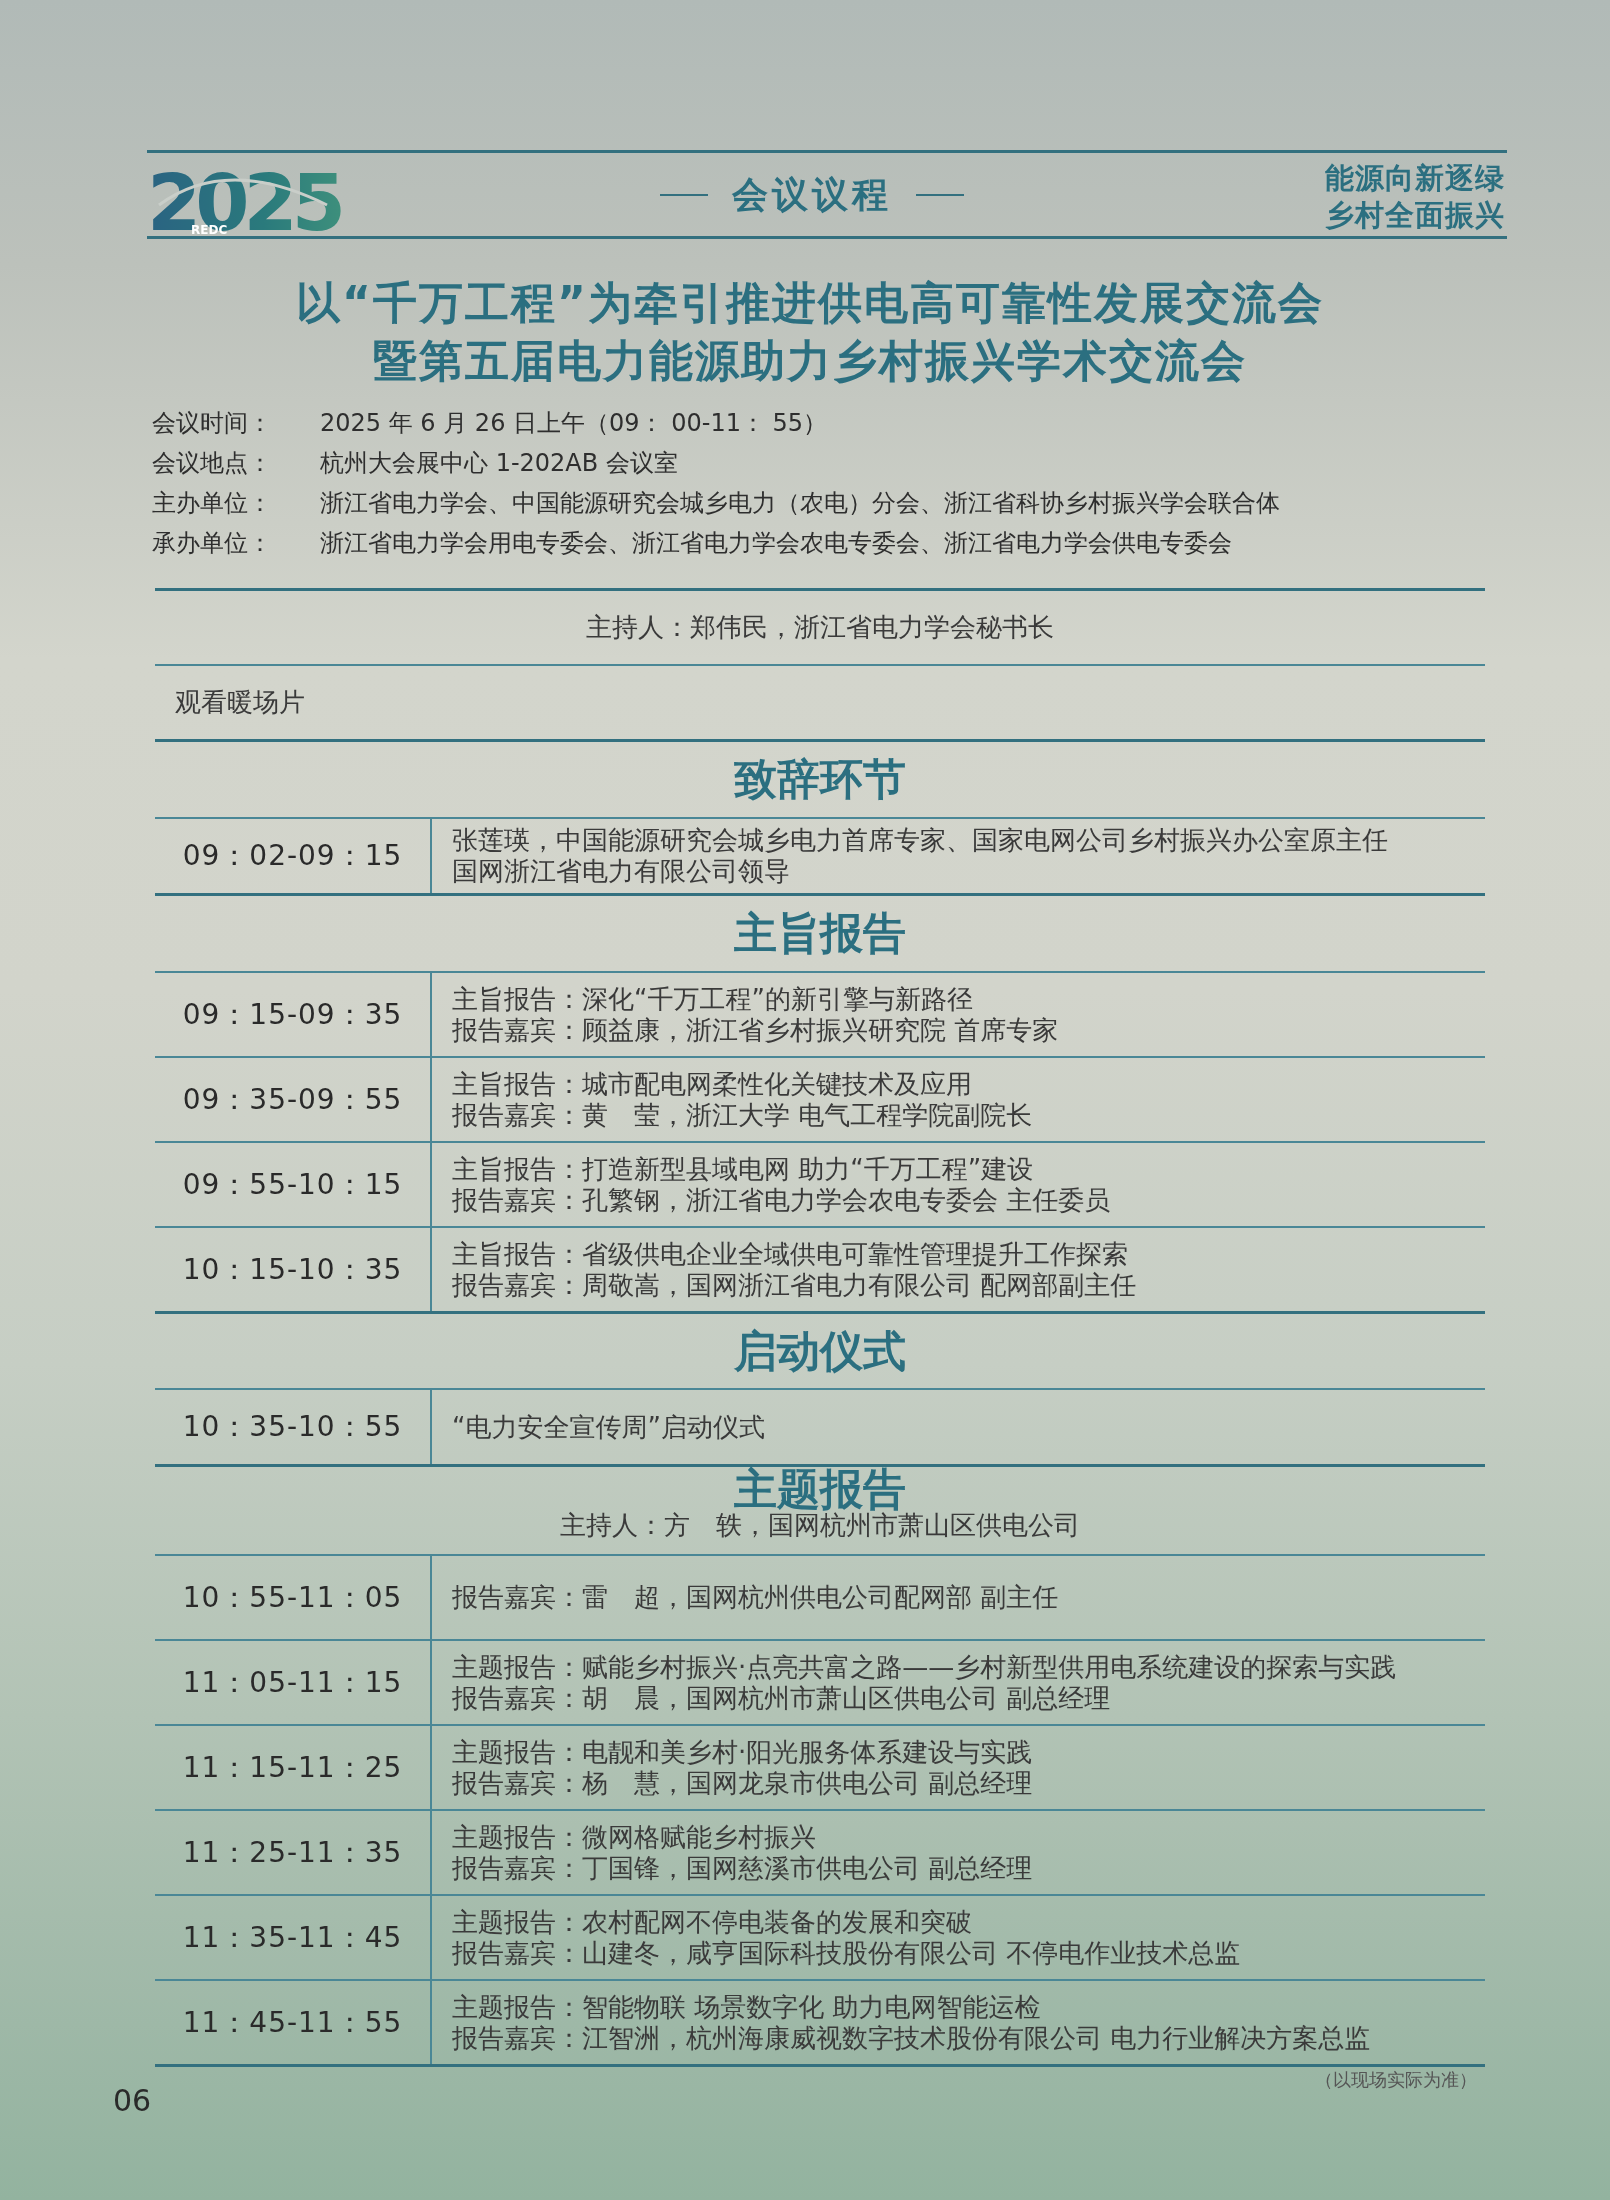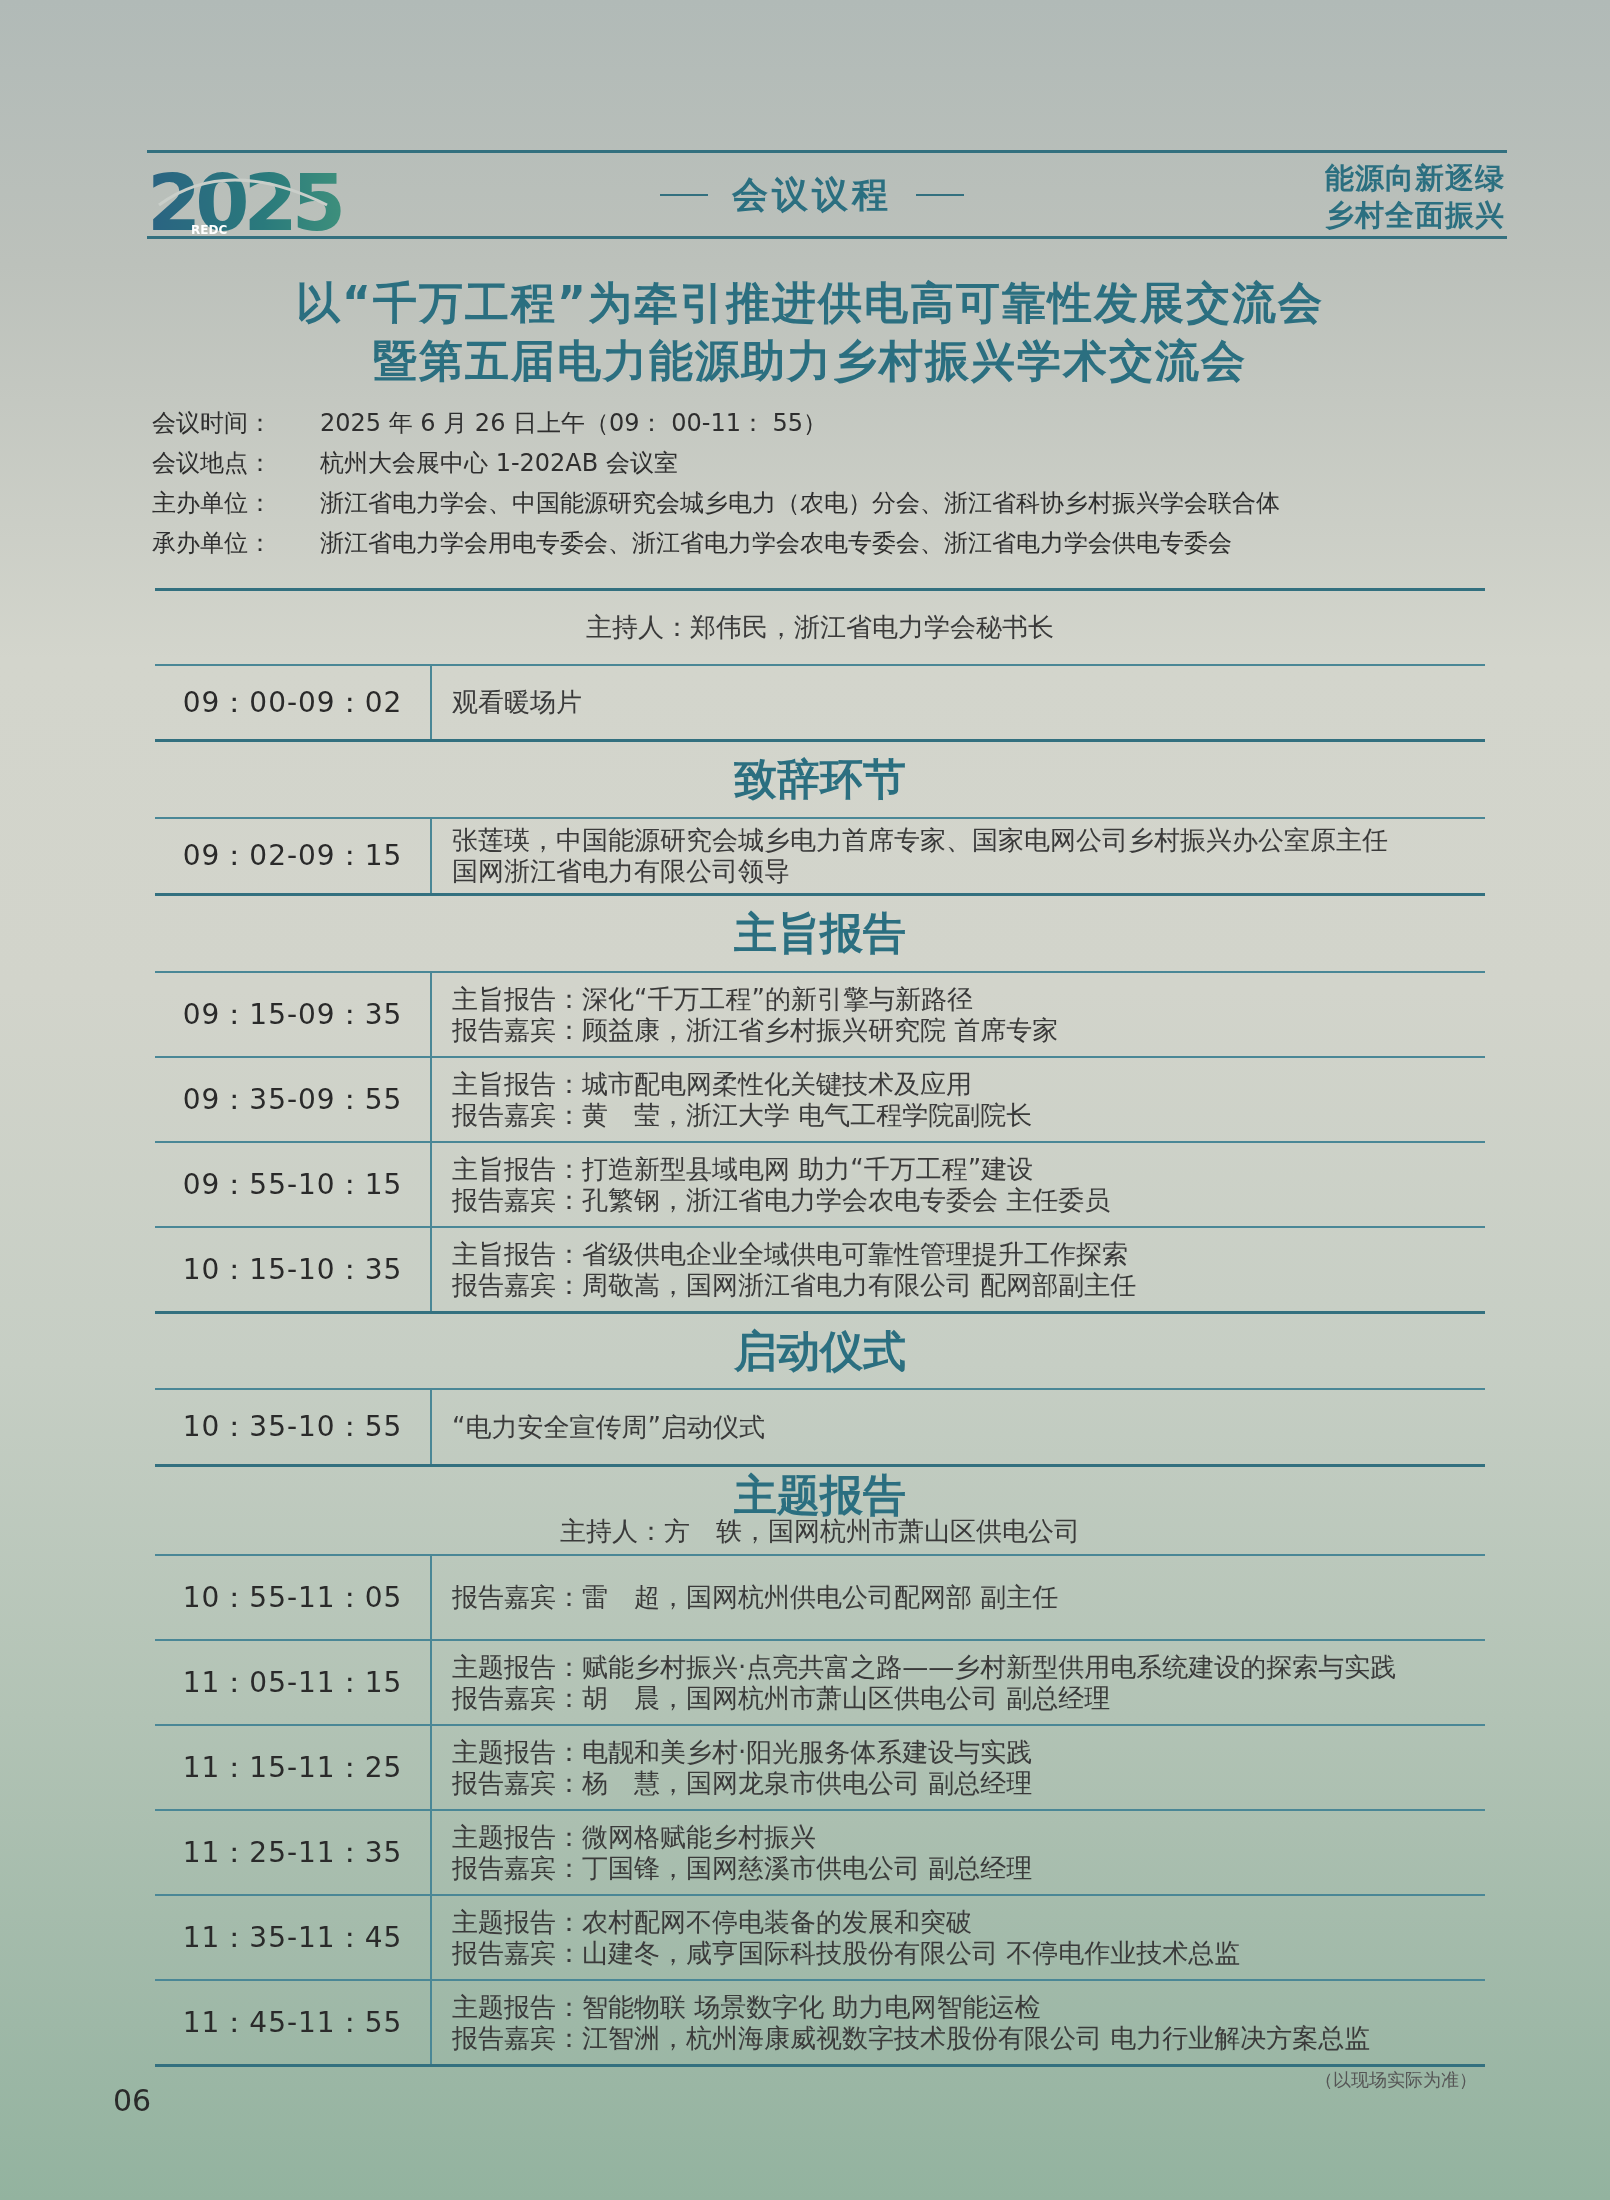--- a/index.html
+++ b/index.html
@@ -82,21 +82,20 @@
     <span class="lbl">承办单位：</span>
     <span>浙江省电力学会用电专委会、浙江省电力学会农电专委会、浙江省电力学会供电专委会</span>
   </div>
 </div>
 
 <div class="agenda">
   <div class="sec-head" style="height:73px; line-height:73px;">
     <span class="host">主持人：郑伟民，浙江省电力学会秘书长</span>
   </div>
   <div class="row-item" style="height:73px;">
-    <div class="time">09：00-09：02</div>
     <div class="desc">
         <span>观看暖场片</span>
       </div>
   </div>
 
   <div class="sec-head" style="height:75px; line-height:75px;">
     <span class="h">致辞环节</span>
   </div>
   <div class="row-item" style="height:74px;">
     <div class="time">09：02-09：15</div>
@@ -141,21 +140,21 @@
   <div class="sec-head" style="height:74px; line-height:74px;">
     <span class="h">启动仪式</span>
   </div>
   <div class="row-item" style="height:74px;">
     <div class="time">10：35-10：55</div>
     <div class="desc">
       <span>“电力安全宣传周”启动仪式</span>
     </div>
   </div>
 
-  <div class="sec-head" style="height:90px; padding-top:10px; box-sizing:border-box; line-height:36px;">
+  <div class="sec-head" style="height:90px; padding-top:4px; box-sizing:border-box; line-height:36px;">
     <div class="h">主题报告</div>
     <div class="host">主持人：方　轶，国网杭州市萧山区供电公司</div>
   </div>
   <div class="row-item" style="height:83px;">
     <div class="time">10：55-11：05</div>
     <div class="desc">
       <span>报告嘉宾：雷　超，国网杭州供电公司配网部 副主任</span>
     </div>
   </div>
   <div class="row-item" style="height:83px;">

